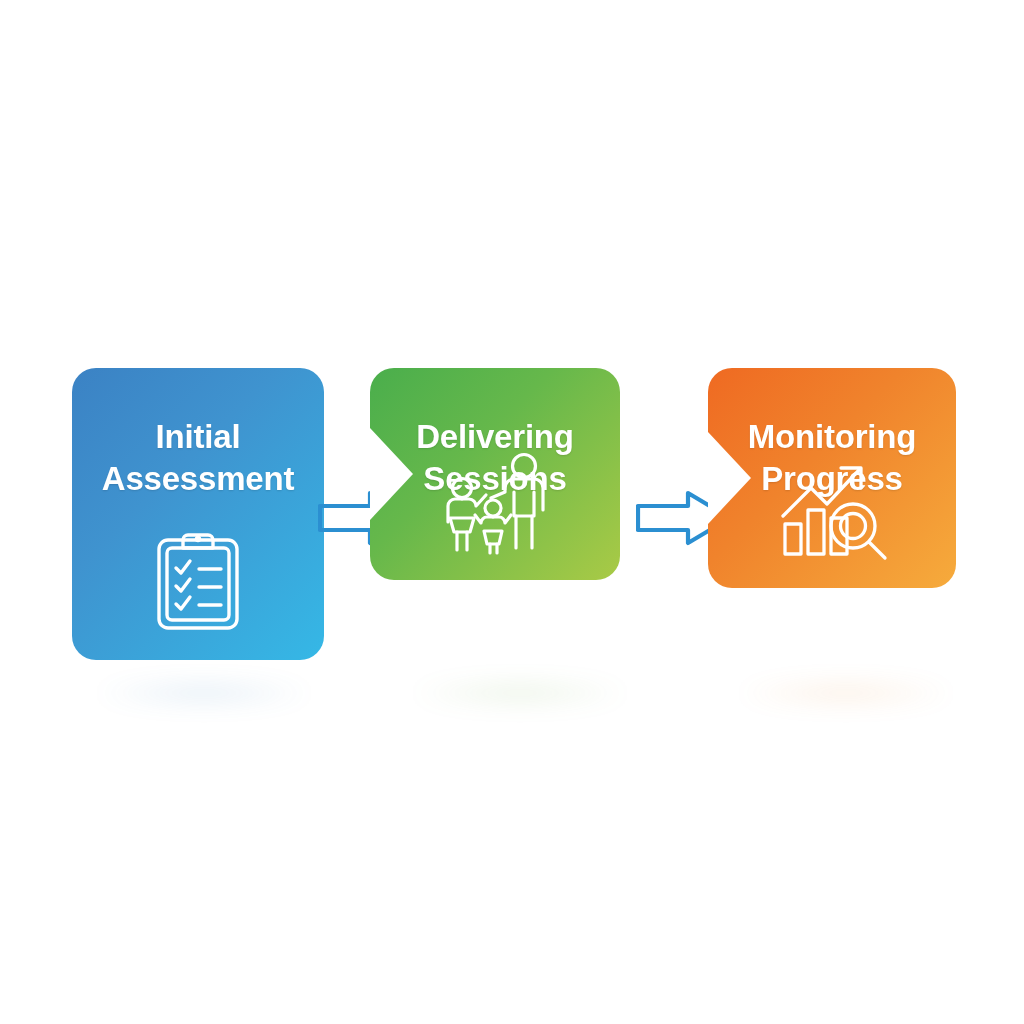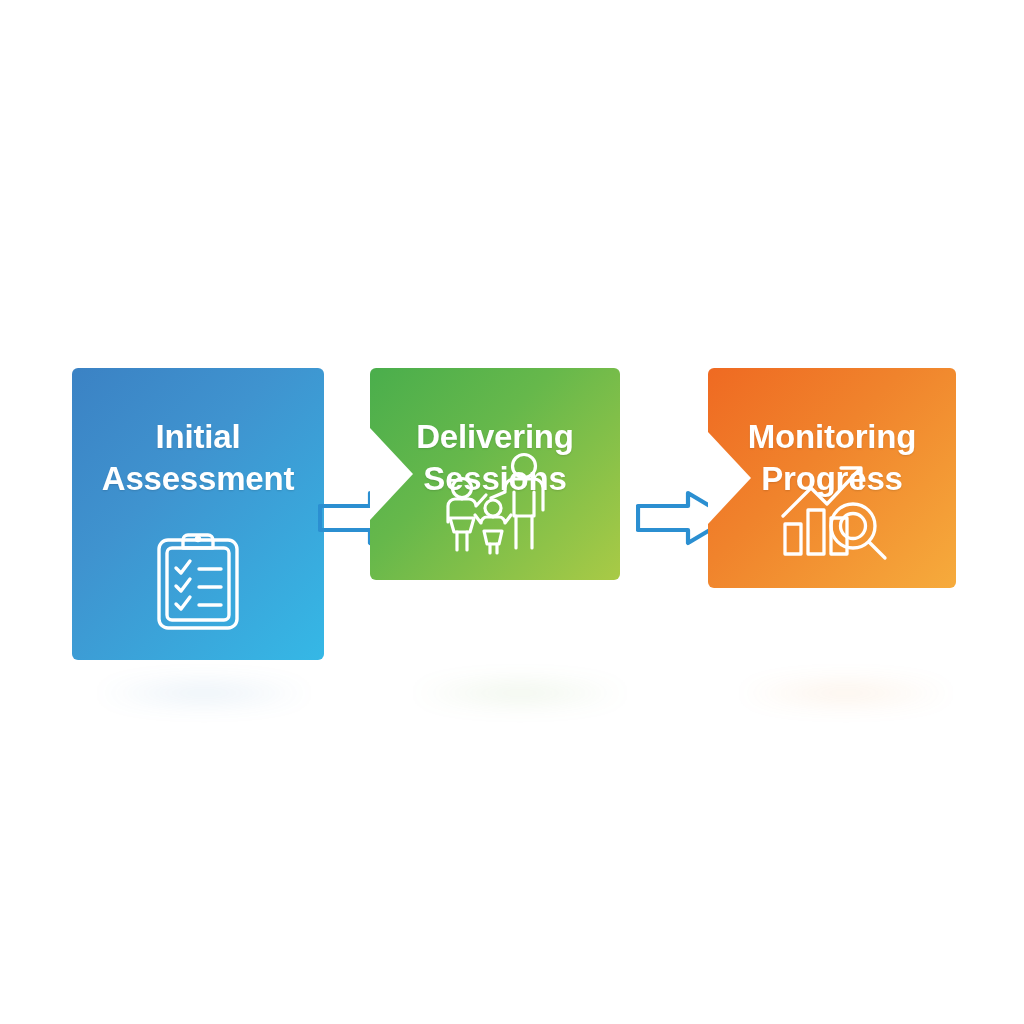--- a/index.html
+++ b/index.html
@@ -27,21 +27,21 @@
 
   .step-shadow {
     position: absolute;
     border-radius: 50%;
     filter: blur(11px);
     opacity: 0.50;
   }
 
   .step-card {
     position: absolute;
-    border-radius: 6px;
+    border-radius: 24px;
     overflow: hidden;
   }
 
   .step-card .notch {
     position: absolute;
     left: -1px;
     top: 50%;
     width: 44px;
     height: 94px;
     margin-top: -47px;

